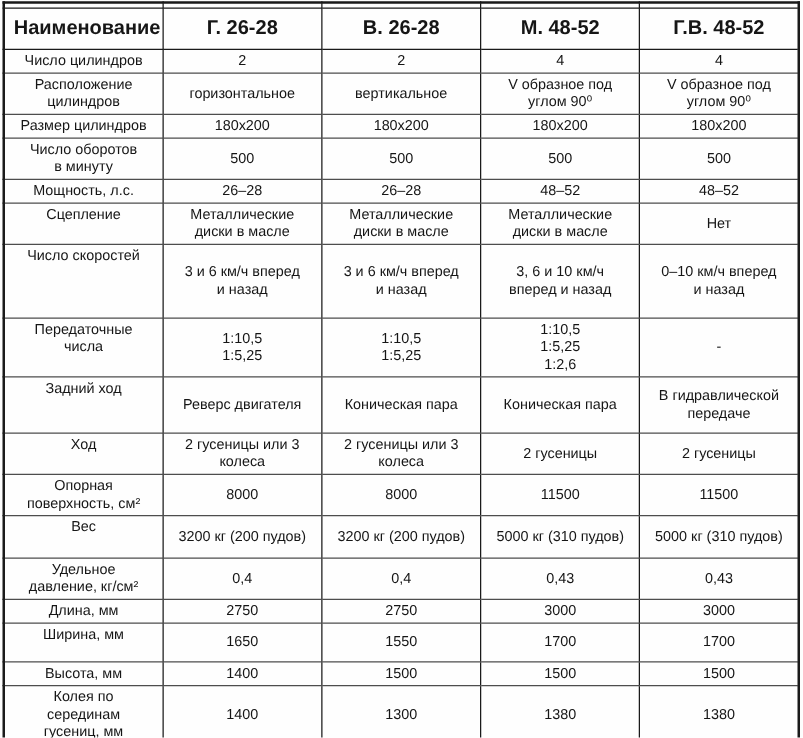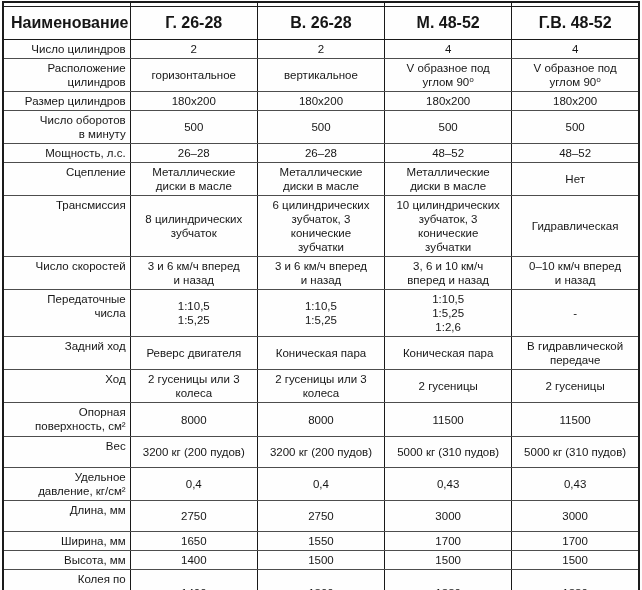--- a/index.html
+++ b/index.html
@@ -45,21 +45,21 @@
     font-weight: bold;
     text-align: center;
     vertical-align: middle;
     border-bottom: 1px solid #1a1a1a;
   }
   tr.header-row th.label-cell {
     text-align: left;
     padding-left: 7px;
   }
   td.label-cell {
-    text-align: right;
+    text-align: center;
     vertical-align: top;
     padding-left: 7px;
     padding-top: 3px;
     white-space: pre-line;
   }
   td.value-cell {
     text-align: center;
     vertical-align: middle;
     white-space: pre-line;
   }
@@ -156,34 +156,20 @@
           <td class="label-cell">Сцепление</td>
           <td class="value-cell">Металлические
 диски в масле</td>
           <td class="value-cell">Металлические
 диски в масле</td>
           <td class="value-cell">Металлические
 диски в масле</td>
           <td class="value-cell">Нет</td>
         </tr>
         <tr>
-          <td class="label-cell">Трансмиссия</td>
-          <td class="value-cell">8 цилиндрических
-зубчаток</td>
-          <td class="value-cell">6 цилиндрических
-зубчаток, 3
-конические
-зубчатки</td>
-          <td class="value-cell">10 цилиндрических
-зубчаток, 3
-конические
-зубчатки</td>
-          <td class="value-cell">Гидравлическая</td>
-        </tr>
-        <tr>
           <td class="label-cell">Число скоростей</td>
           <td class="value-cell">3 и 6 км/ч вперед
 и назад</td>
           <td class="value-cell">3 и 6 км/ч вперед
 и назад</td>
           <td class="value-cell">3, 6 и 10 км/ч
 вперед и назад</td>
           <td class="value-cell">0–10 км/ч вперед
 и назад</td>
         </tr>

